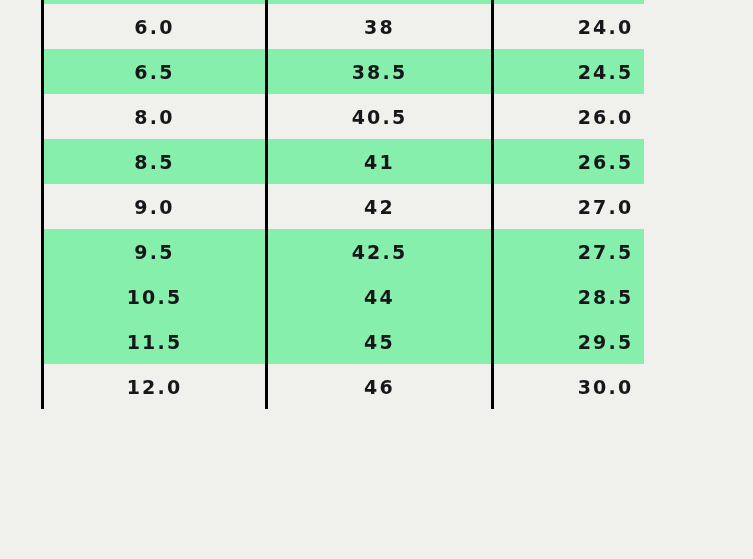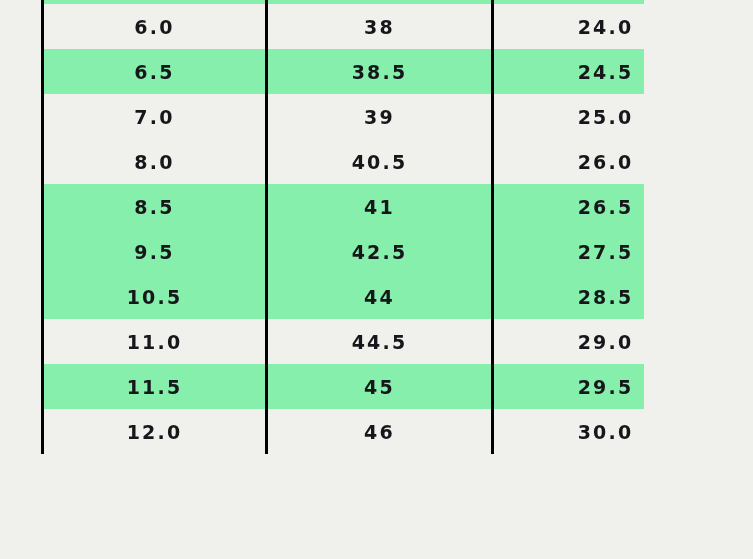--- a/index.html
+++ b/index.html
@@ -118,48 +118,43 @@
             <td>6.0</td>
             <td>38</td>
             <td class="last-col">24.0</td>
           </tr>
           <tr class="row-odd">
             <td>6.5</td>
             <td>38.5</td>
             <td class="last-col">24.5</td>
           </tr>
           <tr class="row-even">
-            <td>7.0</td>
-            <td>39</td>
-            <td class="last-col">25.0</td>
-          </tr>
-          <tr class="row-even">
             <td>8.0</td>
             <td>40.5</td>
             <td class="last-col">26.0</td>
           </tr>
           <tr class="row-odd">
             <td>8.5</td>
             <td>41</td>
             <td class="last-col">26.5</td>
+          </tr>
+          <tr class="row-even">
+            <td>9.0</td>
+            <td>42</td>
+            <td class="last-col">27.0</td>
           </tr>
           <tr class="row-odd">
             <td>9.5</td>
             <td>42.5</td>
             <td class="last-col">27.5</td>
           </tr>
           <tr class="row-odd">
             <td>10.5</td>
             <td>44</td>
             <td class="last-col">28.5</td>
-          </tr>
-          <tr class="row-even">
-            <td>11.0</td>
-            <td>44.5</td>
-            <td class="last-col">29.0</td>
           </tr>
           <tr class="row-odd">
             <td>11.5</td>
             <td>45</td>
             <td class="last-col">29.5</td>
           </tr>
           <tr class="row-even">
             <td>12.0</td>
             <td>46</td>
             <td class="last-col">30.0</td>

